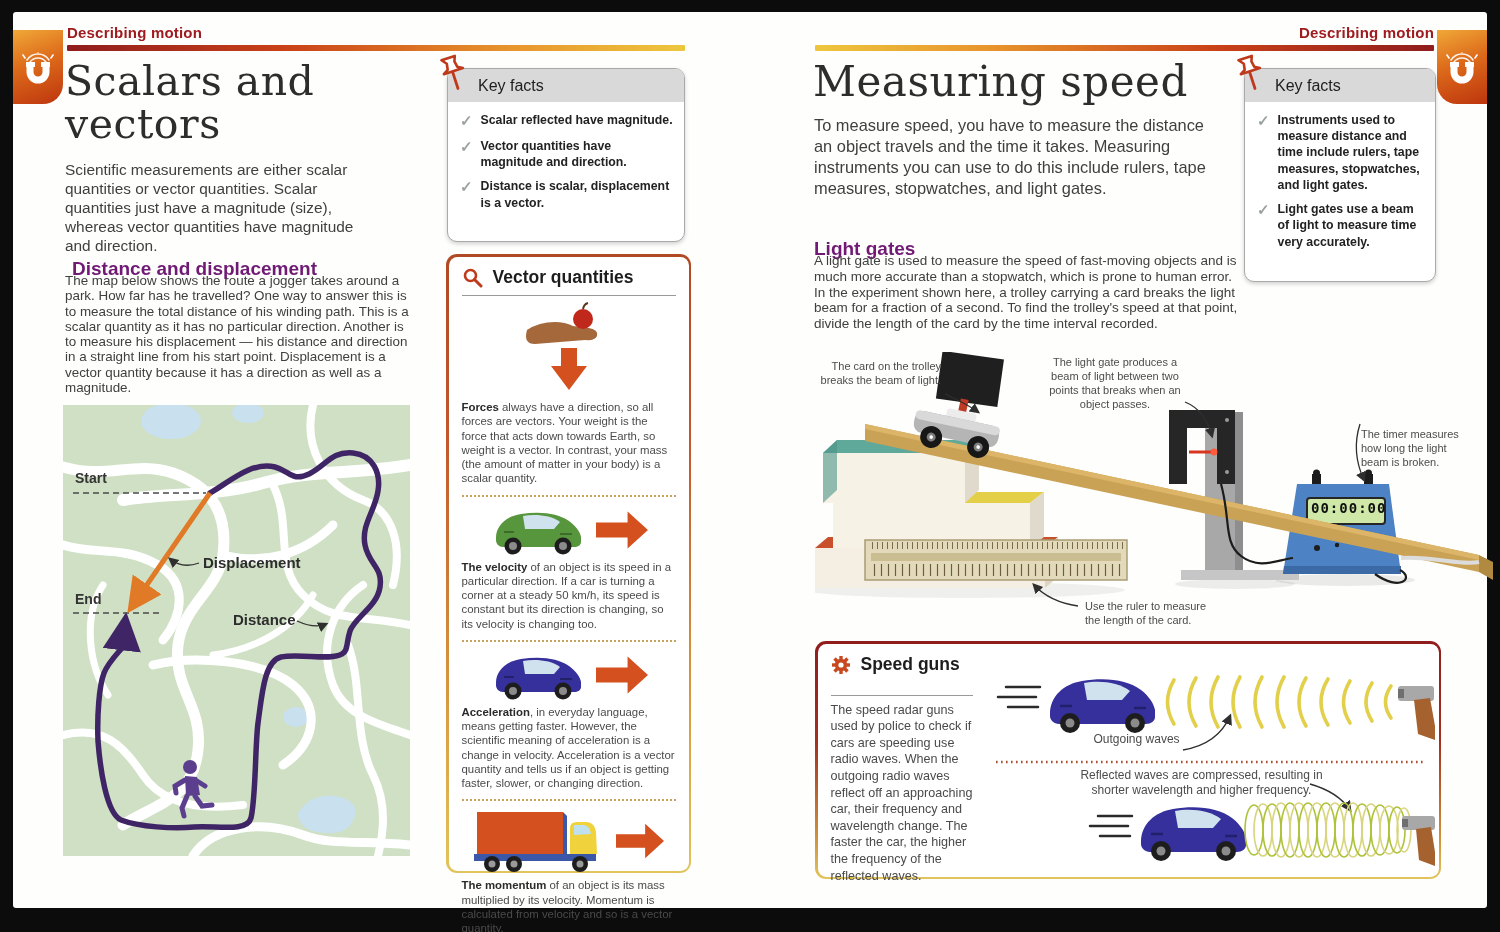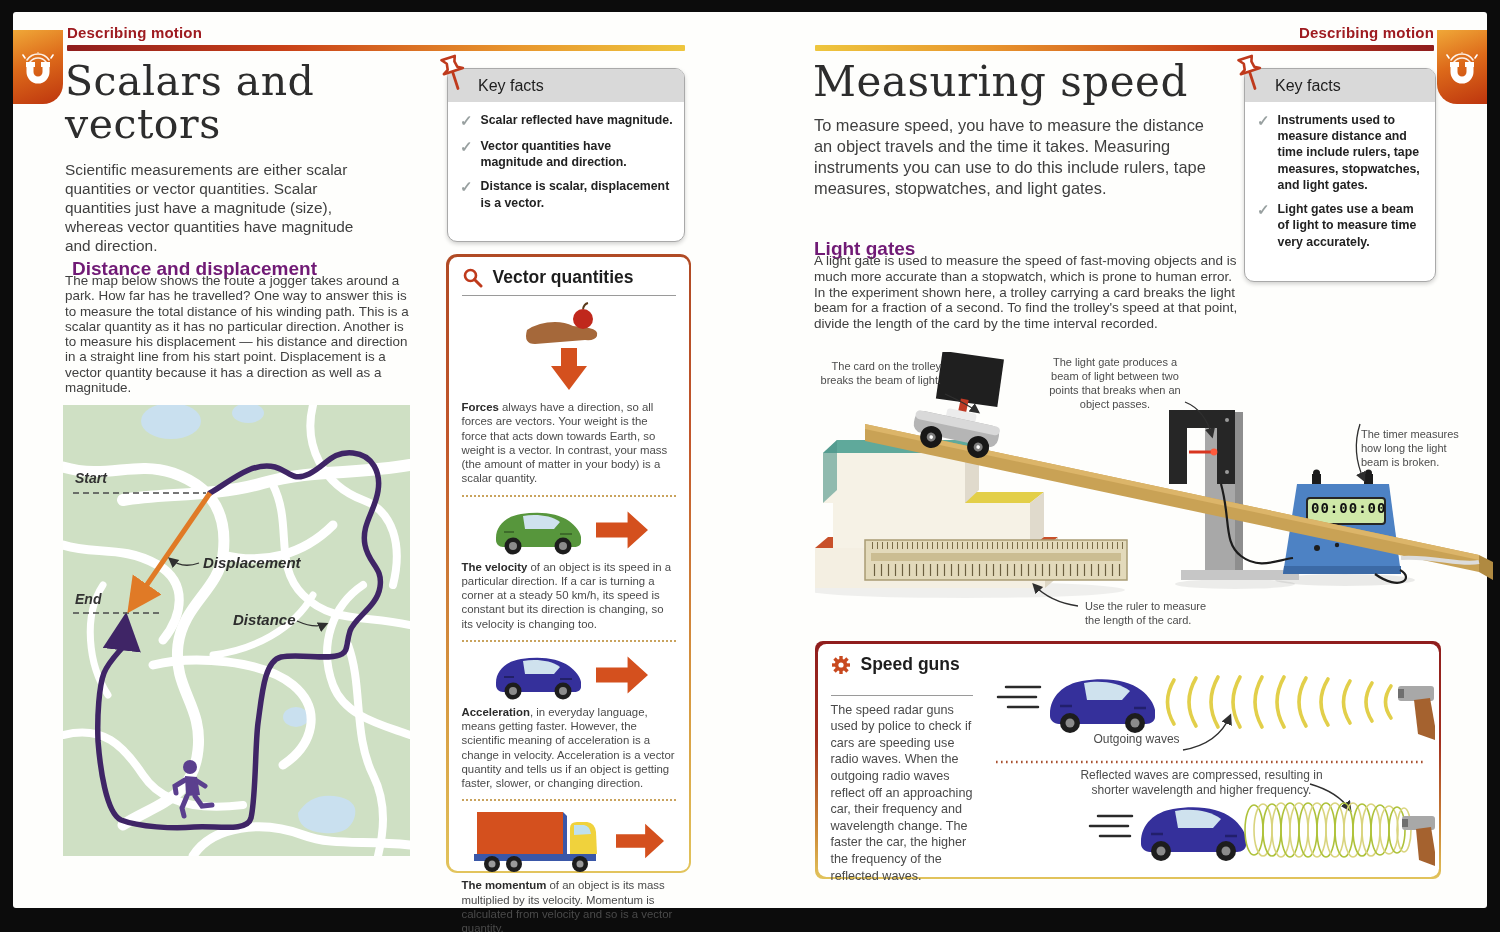--- a/index.html
+++ b/index.html
@@ -29,21 +29,21 @@
   .kfbox{background:#fff;border:1.5px solid #a9a9a9;border-radius:10px;box-shadow:0 2px 4px rgba(0,0,0,.18);}
   .kfhead{background:#d9d9d9;border-radius:8px 8px 0 0;padding:8px 10px 7px 30px;font-size:16px;font-weight:normal;color:#1e1e1e;}
   .kfitem{display:flex;gap:8px;padding:6px 10px 2px 12px;}
   .kfcheck{color:#98a0a0;font-weight:bold;font-size:15px;line-height:1.2;}
   .kftext{font-size:12.3px;font-weight:bold;color:#222;line-height:1.32;}
   .pin{position:absolute;left:-14px;top:-16px;}
 
   
   .gbox{border-radius:11px;padding:2.5px;}
   .gbox.vec{background:linear-gradient(180deg,#b04a24 0%,#c2572b 30%,#d79a40 72%,#e2c45c 100%);}
-  .gbox.gun{background:linear-gradient(180deg,#8f1d1d 0%,#a3301f 42%,#cf8f3a 82%,#e2c45c 100%);border-radius:8px;}
+  .gbox.gun{background:linear-gradient(180deg,#8f1d1d 0%,#a3301f 42%,#cf8f3a 82%,#e2c45c 100%);}
   .gbox-inner{background:#fff;border-radius:8.5px;height:100%;position:relative;box-sizing:border-box;}
   .fbhead{display:flex;align-items:flex-end;gap:10px;font-size:17.5px;font-weight:bold;color:#1d1d1d;}
   .fbrule{height:1.5px;background:#9a9a9a;margin-top:7px;}
   .dotsep{border-top:2.5px dotted #c9a35d;height:0;}
   .vecpara{font-size:11.4px;line-height:1.25;color:#4a4a4a;}
   .vecpara b{color:#2b2b2b;}
   .gunpara{font-size:12.6px;line-height:1.32;color:#4a4a4a;}
   .dlabel{font-size:11px;line-height:1.27;color:#4c4c4c;}
   .dlabel12{font-size:12px;line-height:1.28;color:#4c4c4c;}
 </style>
@@ -72,21 +72,21 @@
   <div class="abs bigtitle" style="left:52px;top:48px;">
     <div>Scalars and</div>
     <div>vectors</div>
   </div>
 
   <div class="abs intro" style="left:52px;top:148px;width:312px;font-size:15.4px;line-height:1.24;">Scientific measurements are either scalar quantities or vector quantities. Scalar quantities just have a magnitude (size), whereas vector quantities have magnitude and direction.</div>
 
   <div class="abs sechead" style="left:52px;top:246px;padding-left:7px;">Distance and displacement</div>
   <div class="abs secbody" style="left:52px;top:261px;width:348px;">The map below shows the route a jogger takes around a park. How far has he travelled? One way to answer this is to measure the total distance of his winding path. This is a scalar quantity as it has no particular direction. Another is to measure his displacement — his distance and direction in a straight line from his start point. Displacement is a vector quantity because it has a direction as well as a magnitude.</div>
 
-  <div class="abs" style="left:50px;top:393px;width:346px;height:451px;font-style:italic;">
+  <div class="abs" style="left:50px;top:393px;width:346px;height:451px;">
     <svg width="347" height="451" viewBox="0 0 347 451">
       <defs>
         <marker id="ah" markerWidth="9" markerHeight="9" refX="6" refY="4" orient="auto">
           <path d="M0,0 L8,4 L0,8 Z" fill="#2f2f2f"></path>
         </marker>
         <marker id="ahO" markerWidth="8" markerHeight="8" refX="5" refY="3.5" orient="auto">
           <path d="M0,0 L7,3.5 L0,7 Z" fill="#e07a26"></path>
         </marker>
         <marker id="ahP" markerWidth="8" markerHeight="8" refX="5" refY="3.5" orient="auto">
           <path d="M0,0 L7,3.5 L0,7 Z" fill="#3f2566"></path>

